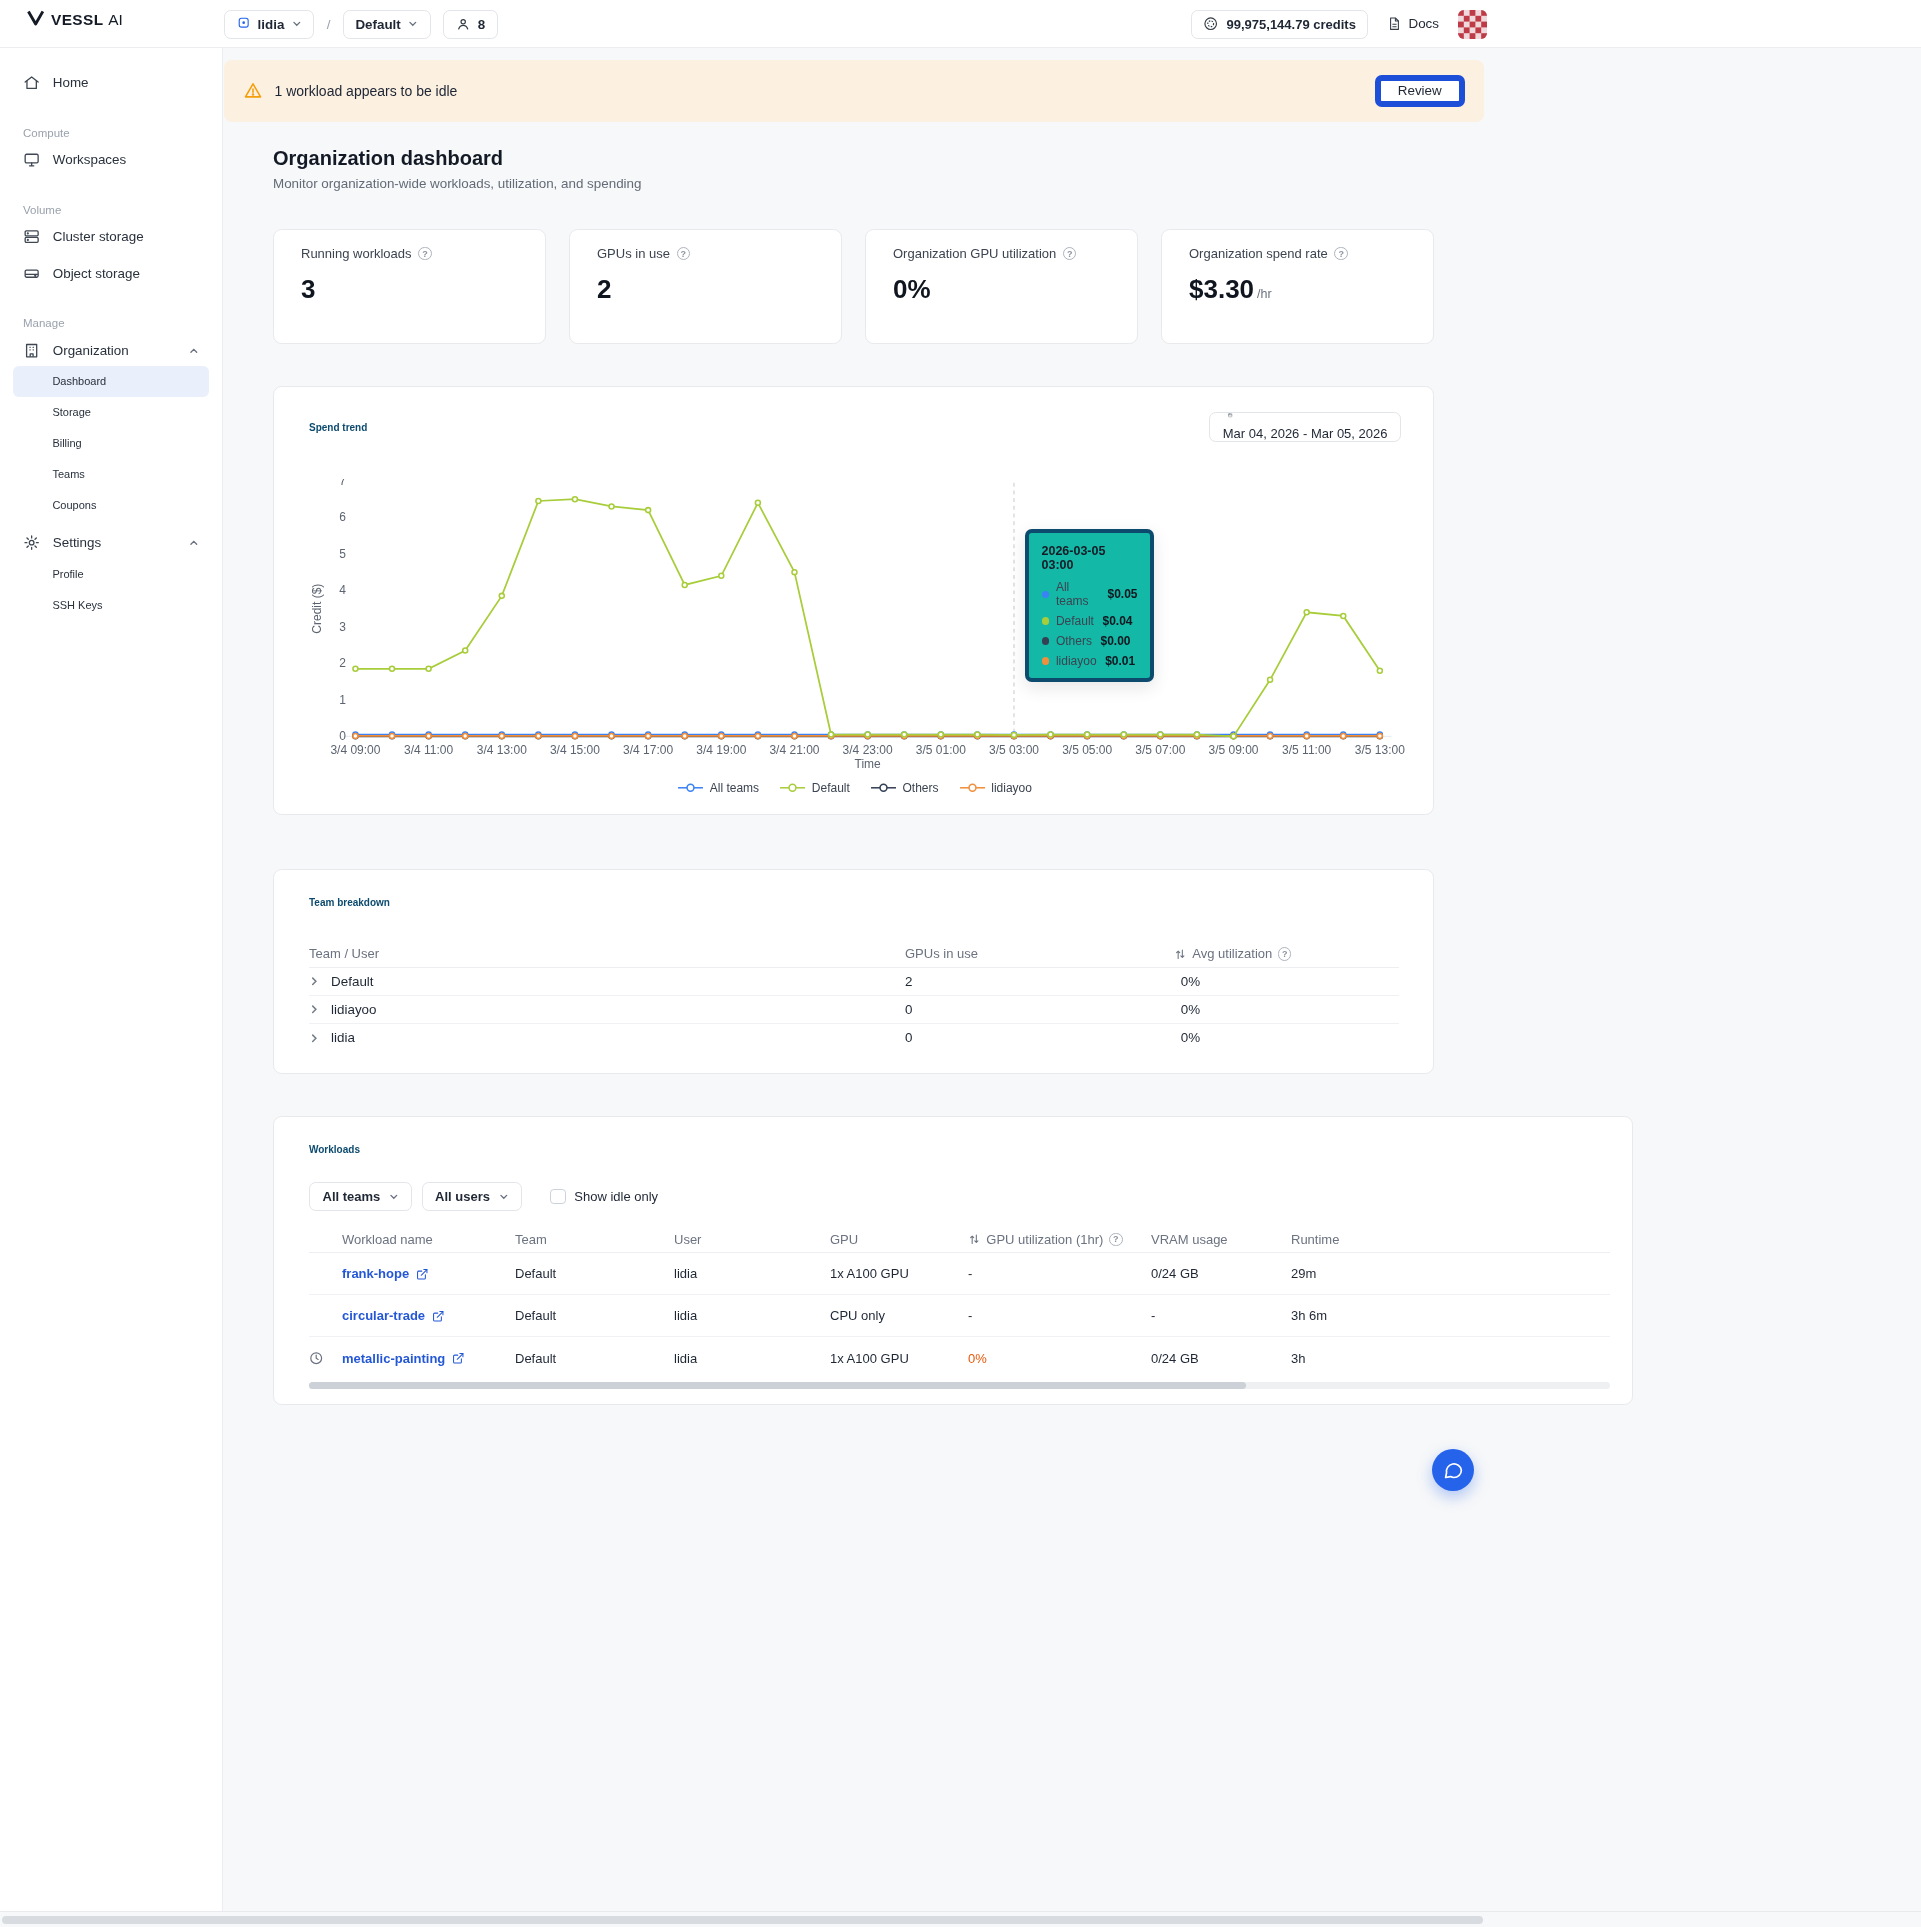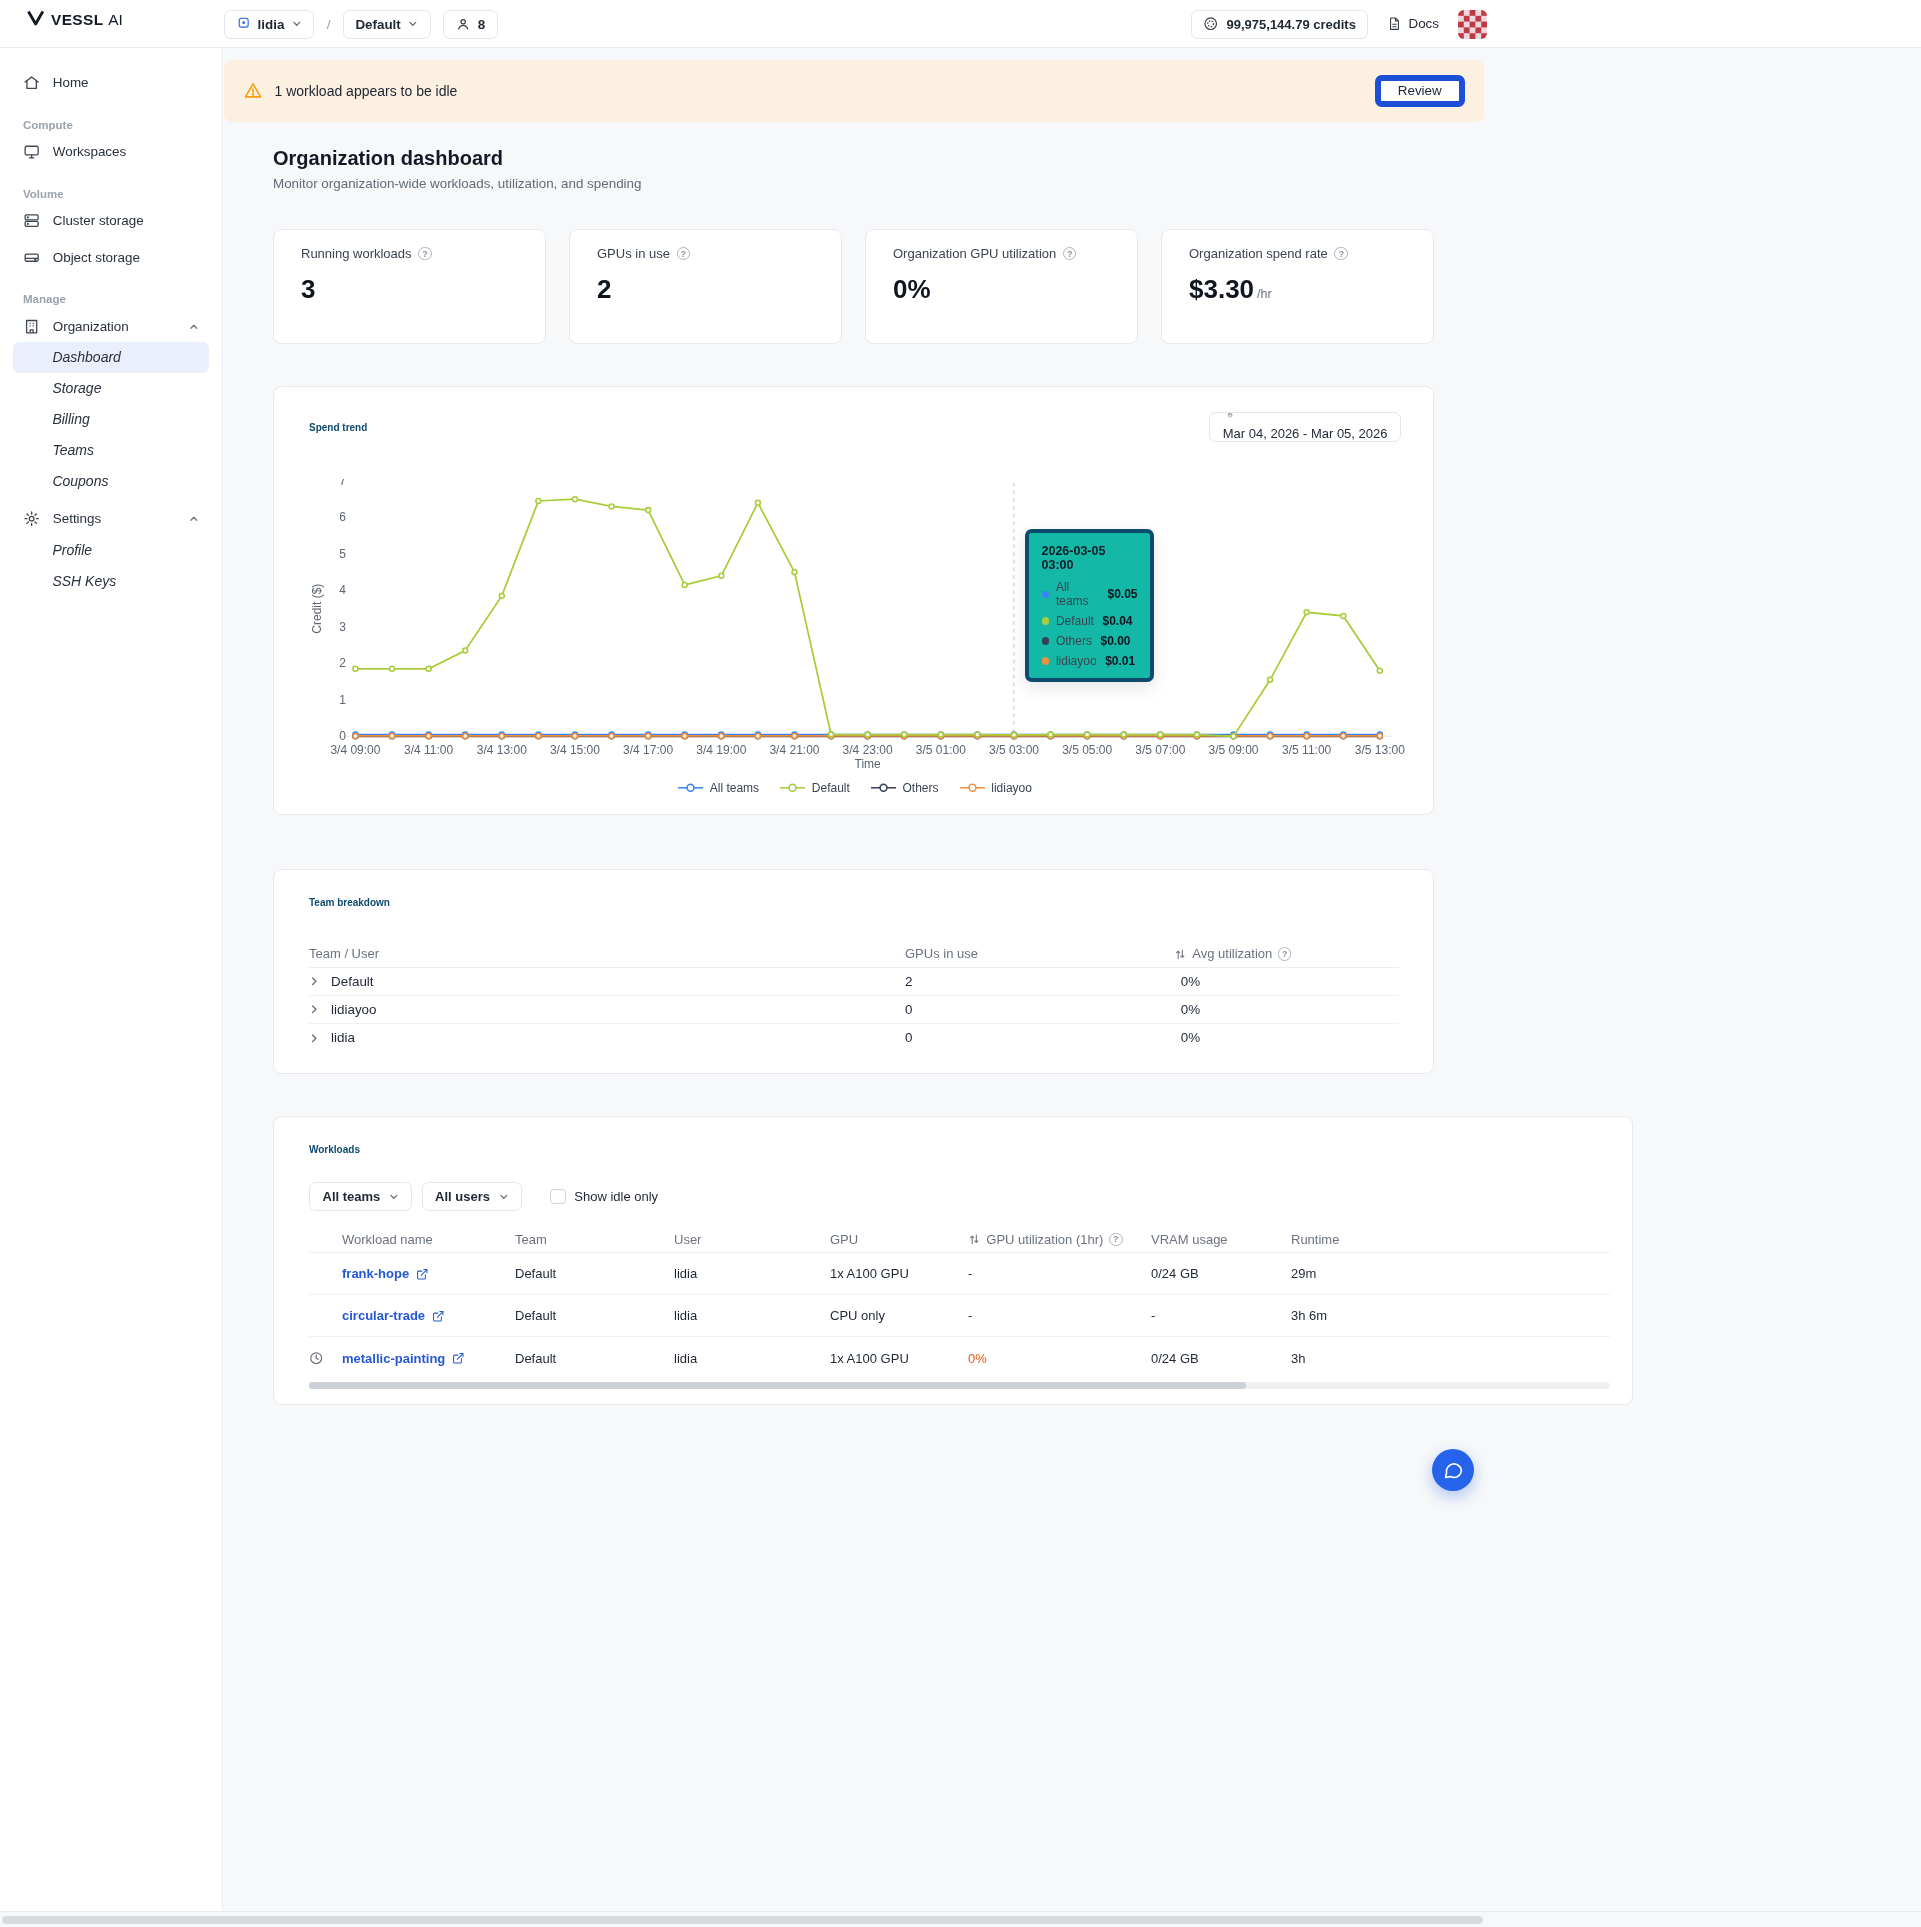--- a/index.html
+++ b/index.html
@@ -18,22 +18,22 @@
   .topbar-right { position:absolute; right:434px; top:0; height:48px; display:flex; align-items:center; gap:19px; }
   .credits-pill { font-weight:600; font-size:13px; }
   .docs { display:inline-flex; align-items:center; gap:6.7px; font-size:13.4px; font-weight:500; color:#222a36; cursor:pointer; }
   .avatar { width:29px; height:29px; border-radius:5.8px; overflow:hidden; cursor:pointer; }
 
   
   .sidebar { position:absolute; top:48px; left:0; bottom:0; width:223px; background:#fff; border-right:1px solid #ebedf0; padding:19px 13.4px 0 13.4px; }
   .side-item { height:31px; display:flex; align-items:center; gap:12.5px; padding:0 9.6px; border-radius:5.8px; font-size:13.4px; font-weight:500; color:#29313d; cursor:pointer; }
   .side-item svg { flex:0 0 auto; }
   .side-item .spacer { flex:1; }
-  .side-section { height:23px; margin-top:15px; display:flex; align-items:center; padding:0 9.6px; font-size:11.5px; font-weight:700; color:#9aa2ad; }
-  .side-sub { height:31px; display:flex; align-items:center; padding:0 16px 0 39px; border-radius:5.8px; font-size:14px; font-weight:500; color:#29313d; cursor:pointer;font-style:italic; }
+  .side-section { height:23px; margin-top:23px; display:flex; align-items:center; padding:0 9.6px; font-size:11.5px; font-weight:400; color:#9aa2ad; }
+  .side-sub { height:31px; display:flex; align-items:center; padding:0 16px 0 39px; border-radius:5.8px; font-size:11px; font-weight:500; color:#29313d; cursor:pointer; }
   .side-sub.active { background:#e9effb; }
   .vol-gap { margin-top:5.8px; }
 
   
   .main { position:absolute; top:48px; left:223px; right:0; bottom:0; }
   .main-inner { width:1261px; }
   .banner { margin:11.5px 0 0 1px; height:62px; background:#fcf0e1; border-radius:7.7px; display:flex; align-items:center; padding:0 19px 0 19px; }
   .banner-msg { margin-left:11.5px; font-size:14px; color:#1d2433; font-weight:400; }
   .review-btn { margin-left:auto; height:32px; padding:0 17.3px; background:#fff; border:6px solid #1d4ed8; border-radius:6.7px; font-size:13.4px; font-weight:400; color:#1f2735; cursor:pointer; font-family:inherit;text-align:right; }
   .content { padding:0 50px; }

